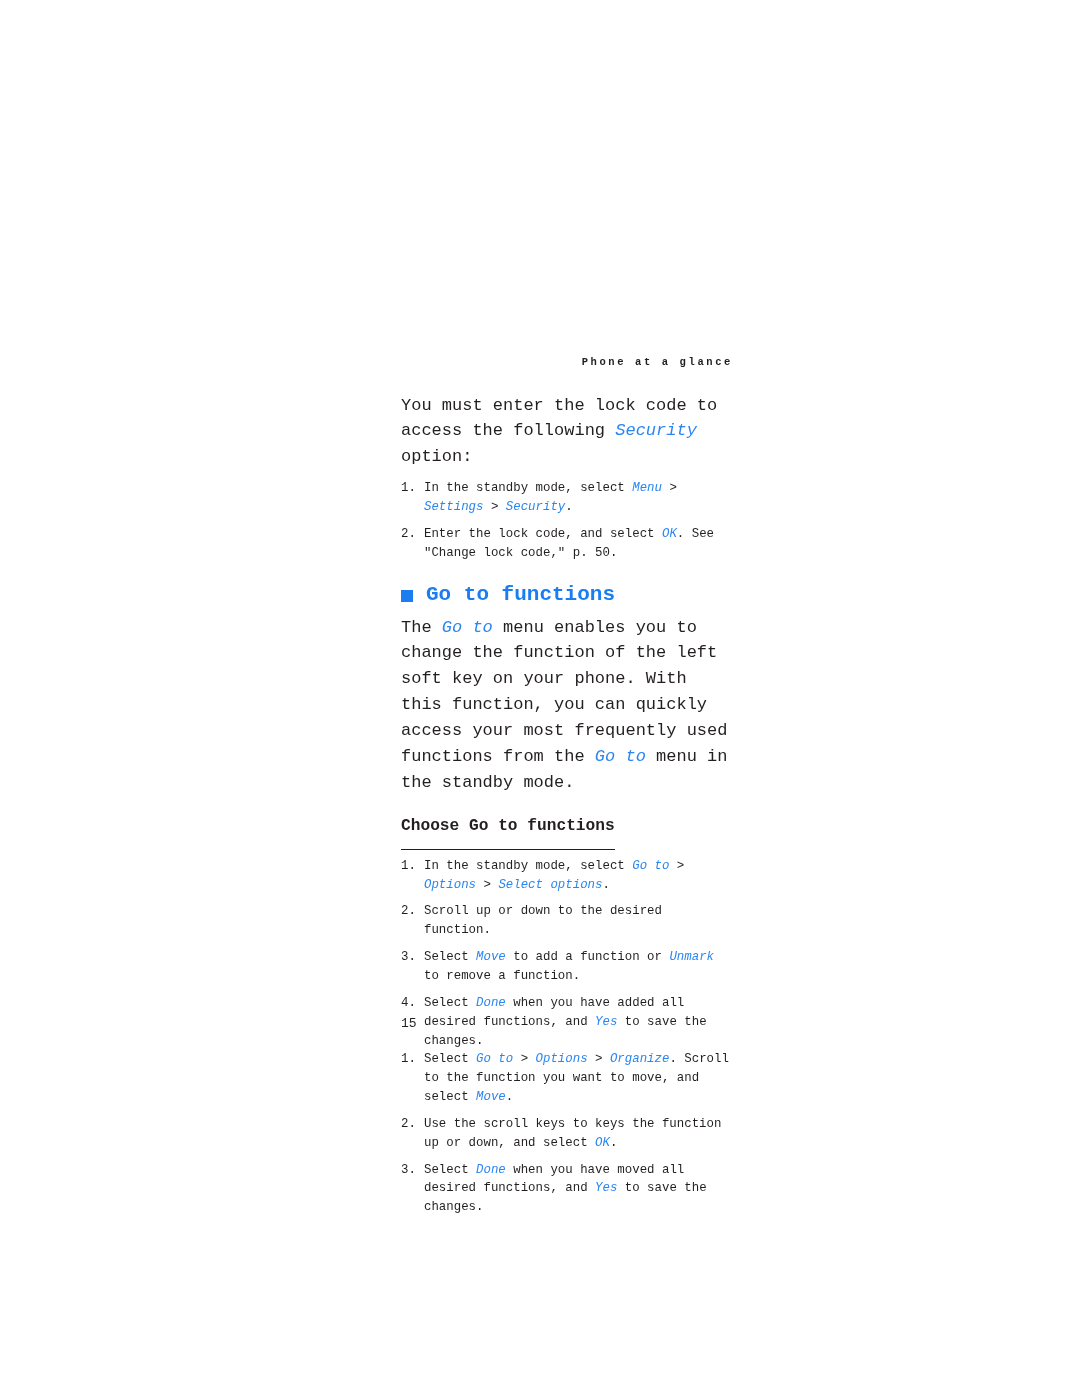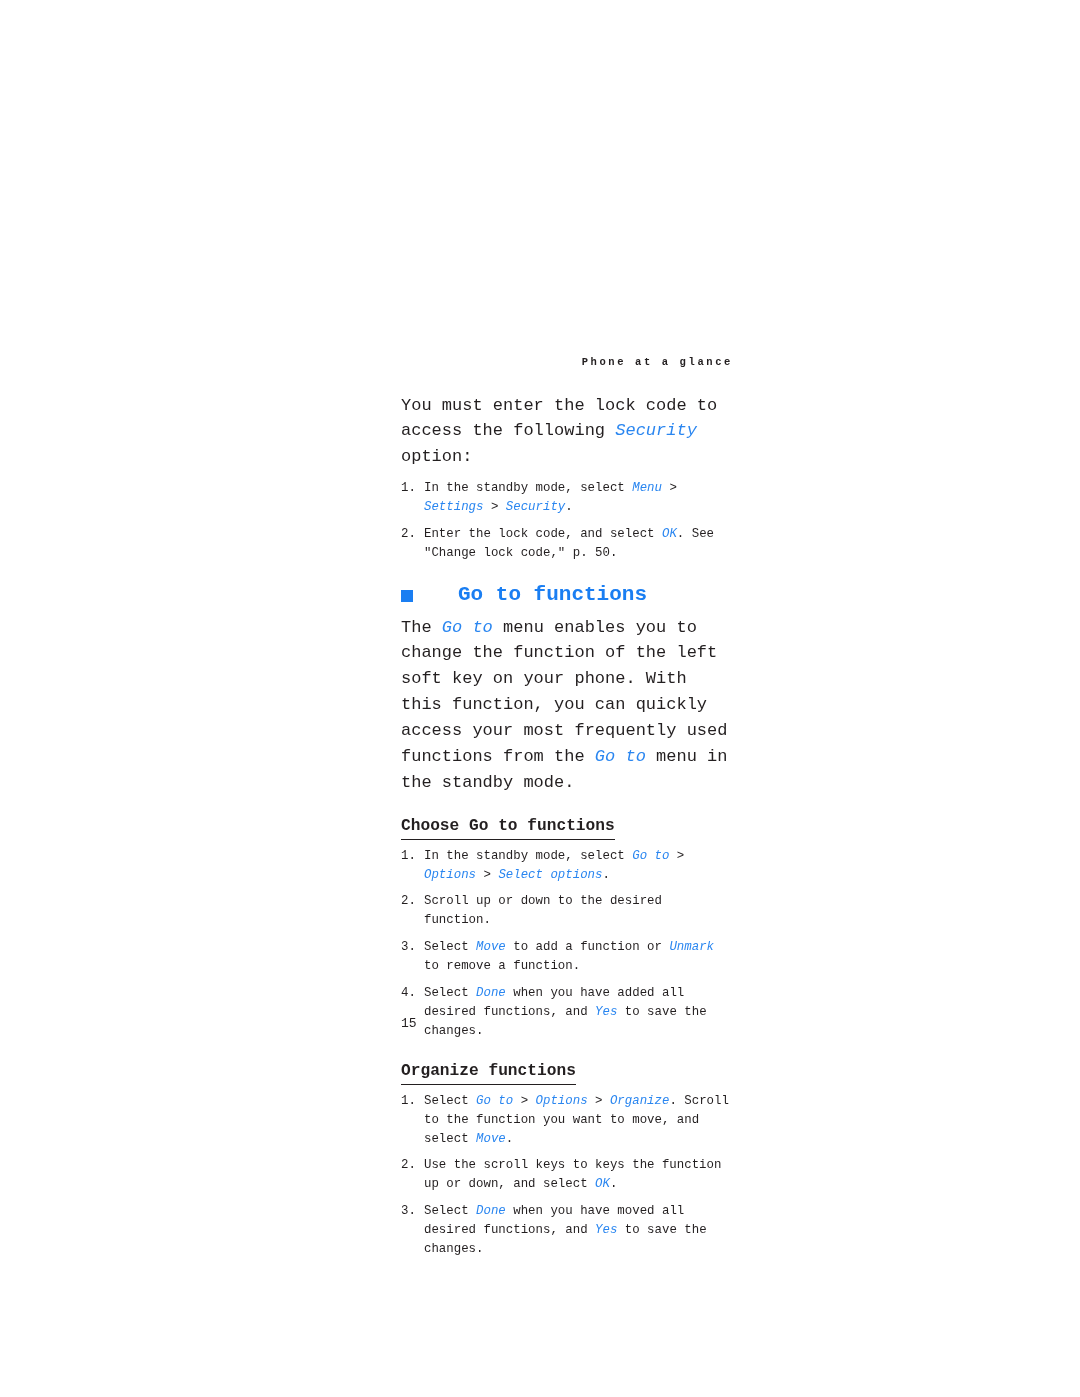--- a/index.html
+++ b/index.html
@@ -53,21 +53,20 @@
 
   
   .chapter-heading {
     margin: 21px 0 7px 0;
     font-size: 21px;
     font-weight: bold;
     color: #1a7ef2;
     line-height: 1.15;
     display: flex;
     align-items: center;
-    gap: 32px;
   }
   .chapter-bullet {
     width: 12px;
     height: 12px;
     background: #1a7ef2;
     display: inline-block;
     margin-right: 13px;
     flex: 0 0 auto;
     position: relative;
     top: 1px;
@@ -76,21 +75,21 @@
   
   .sub-heading {
     margin: 22px 0 7px 0;
     font-size: 16.2px;
     font-weight: bold;
     color: #231f20;
     line-height: 1.2;
   }
   .sub-heading span.sh-text {
     border-bottom: 1.6px solid #231f20;
-    padding-bottom: 2px;
+    padding-bottom: 12px;
     display: inline-block;
   }
 
   
   ol.steps {
     list-style: none;
     margin: 0;
     padding: 0;
   }
   ol.steps > li {
@@ -164,21 +163,20 @@
         <span class="num">2.</span><span>Scroll up or down to the desired function.</span>
       </li>
       <li>
         <span class="num">3.</span><span>Select </span><span class="ui">Move</span><span> to add a function or </span><span class="ui">Unmark</span><span> to remove a function.</span>
       </li>
       <li>
         <span class="num">4.</span><span>Select </span><span class="ui">Done</span><span> when you have added all desired functions, and </span><span class="ui">Yes</span><span> to save the changes.</span>
       </li>
     </ol>
 
-    <h2 class="sub-heading"><span class="sh-text">Organize functions</span></h2>
 
     <ol class="steps">
       <li>
         <span class="num">1.</span><span>Select </span><span class="ui">Go to</span><span class="sep"> &gt; </span><span class="ui">Options</span><span class="sep"> &gt; </span><span class="ui">Organize</span><span>. Scroll to the function you want to move, and select </span><span class="ui">Move</span><span>.</span>
       </li>
       <li>
         <span class="num">2.</span><span>Use the scroll keys to keys the function up or down, and select </span><span class="ui">OK</span><span>.</span>
       </li>
       <li>
         <span class="num">3.</span><span>Select </span><span class="ui">Done</span><span> when you have moved all desired functions, and </span><span class="ui">Yes</span><span> to save the changes.</span>

